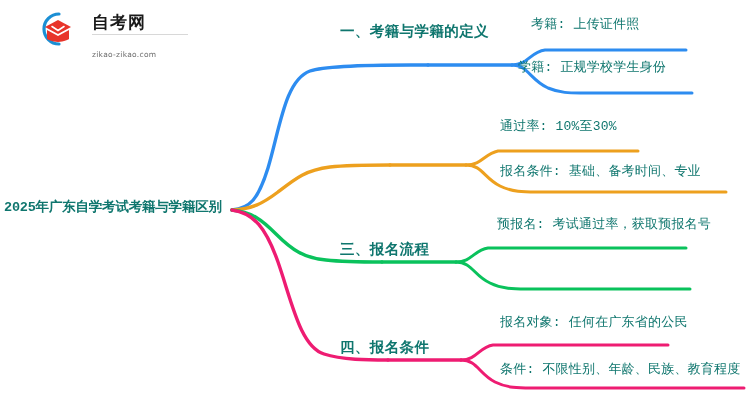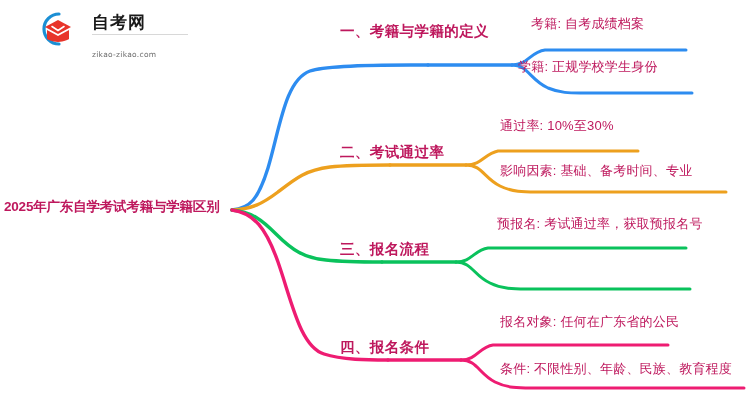--- a/index.html
+++ b/index.html
@@ -32,23 +32,23 @@
     background:#d8d8d8;
   }
 
   
   #wires { position:absolute; left:0; top:0; width:750px; height:410px; }
   #wires path { fill:none; stroke-linecap:round; stroke-linejoin:round; }
 
   
   .lbl {
     position:absolute;
-    color:#be185d;
+    color:#0f766e;
     white-space:nowrap;
-    font-family:Liberation Sans, sans-serif;
+    font-family:Liberation Mono, monospace;
   }
   #root-label {
     left:4px; top:198px;
     font-size:13.5px; font-weight:bold; letter-spacing:-0.2px;
   }
   .branch-label {
     font-size:14.5px; font-weight:bold; letter-spacing:0.4px;
   }
   .leaf-label {
     font-size:13px; font-weight:normal; letter-spacing:0.2px;
@@ -96,26 +96,25 @@
 
     <path d="M232 210 C 254 213, 266 228, 278 262 C 292 302, 300 346, 324 354 C 342 360, 368 360, 388 360" stroke="#ee1c72" stroke-width="3.4"></path>
     <path d="M388 360 L 461 360" stroke="#ee1c72" stroke-width="3.4"></path>
     <path d="M461 360 C 477 360, 479 347, 493 345 L 668 345" stroke="#ee1c72" stroke-width="3"></path>
     <path d="M461 360 C 477 360, 479 374, 495 382 C 507 388, 519 388, 531 388 L 744 388" stroke="#ee1c72" stroke-width="3"></path>
   </svg>
 
   <div class="lbl" id="root-label">2025年广东自学考试考籍与学籍区别</div>
 
   <div class="lbl branch-label" style="left:340px; top:22px;">一、考籍与学籍的定义</div>
-  <div class="lbl leaf-label" style="left:531px; top:15px;">考籍: 自考成绩档案</div>
+  <div class="lbl leaf-label" style="left:531px; top:15px;">考籍: 上传证件照</div>
   <div class="lbl leaf-label" style="left:518px; top:58px;">学籍: 正规学校学生身份</div>
 
-  <div class="lbl branch-label" style="left:340px; top:143px;">二、考试通过率</div>
   <div class="lbl leaf-label" style="left:500px; top:117px;text-align:right;">通过率: 10%至30%</div>
-  <div class="lbl leaf-label" style="left:500px; top:162px;">影响因素: 基础、备考时间、专业</div>
+  <div class="lbl leaf-label" style="left:500px; top:162px;">报名条件: 基础、备考时间、专业</div>
 
   <div class="lbl branch-label" style="left:340px; top:240px;">三、报名流程</div>
   <div class="lbl leaf-label" style="left:497px; top:215px;">预报名: 考试通过率，获取预报名号</div>
 
   <div class="lbl leaf-label" style="left:500px; top:313px;">报名对象: 任何在广东省的公民</div>
   <div class="lbl branch-label" style="left:340px; top:338px;">四、报名条件</div>
   <div class="lbl leaf-label" style="left:500px; top:360px;">条件: 不限性别、年龄、民族、教育程度</div>
 
 </div>
 

